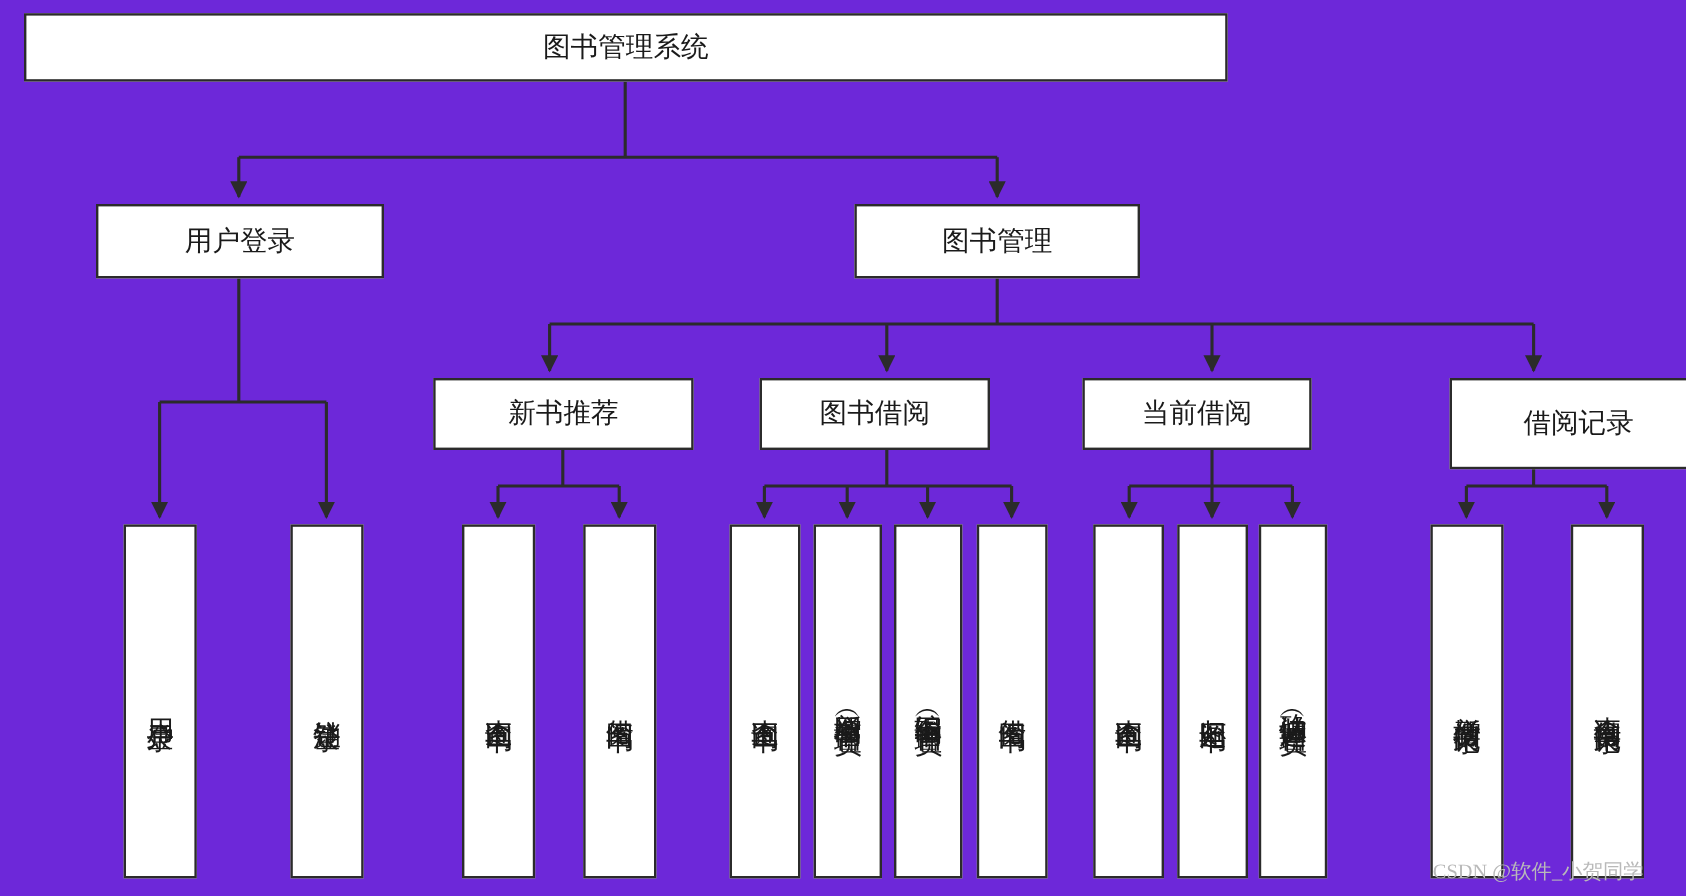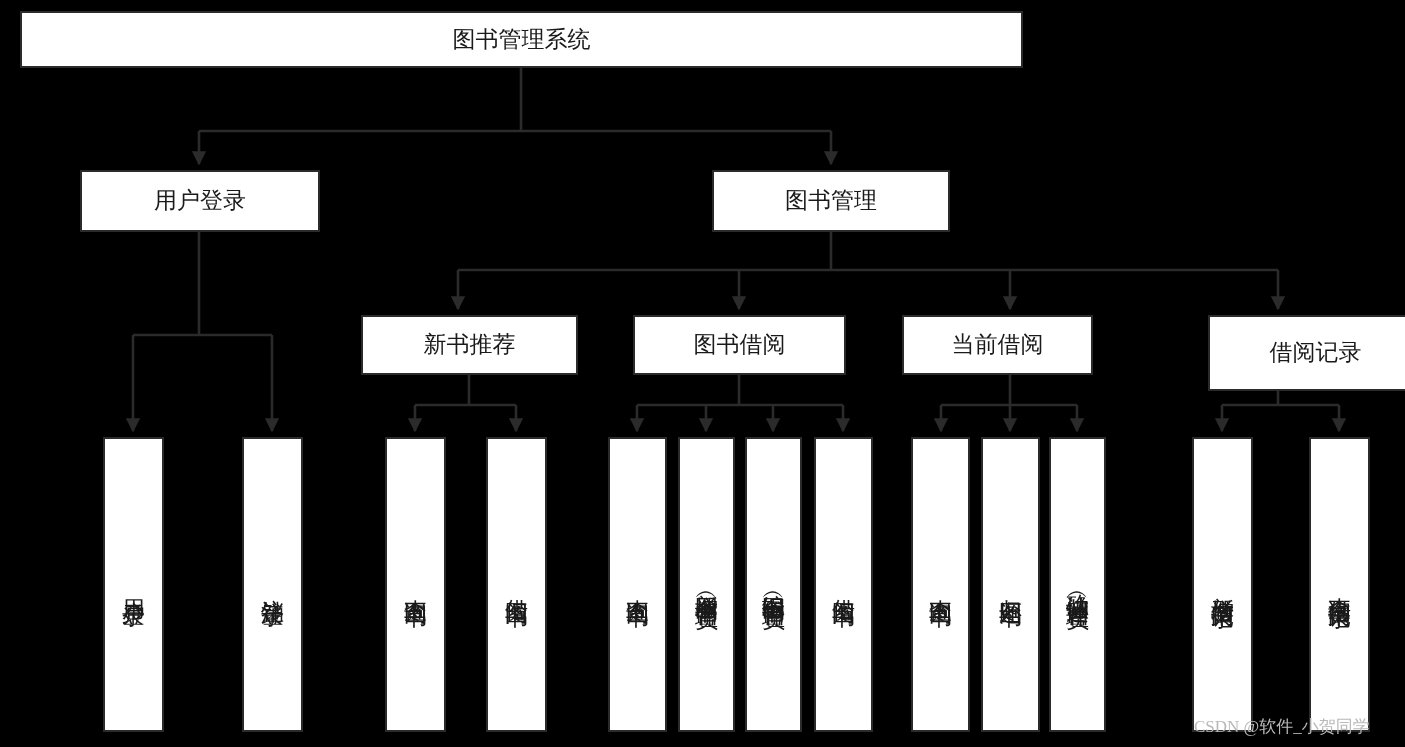--- a/index.html
+++ b/index.html
@@ -10,21 +10,21 @@
   body {
     width: 1405px;
     height: 747px;
     overflow: hidden;
     font-family: "Liberation Sans", "DejaVu Sans", sans-serif;
   }
   #diagram-root {
     position: relative;
     width: 1405px;
     height: 747px;
-    background: #000000;
+    background: #6d28d9;
   }
   svg#diagram-svg {
     position: absolute;
     left: 0;
     top: 0;
     width: 1405px;
     height: 747px;
   }
   .node-box {
     position: absolute;
@@ -122,21 +122,21 @@
   <div class="node-box" style="left:80px; top:170px; width:240px; height:62px;">
     <span class="node-label h-label">用户登录</span>
   </div>
   <div class="node-box" style="left:361px; top:315px; width:217px; height:60px;">
     <span class="node-label h-label">新书推荐</span>
   </div>
 
   <div class="node-box" style="left:712px; top:170px; width:238px; height:62px;">
     <span class="node-label h-label">图书管理</span>
   </div>
-  <div class="node-box" style="left:633px; top:315px; width:213px; height:60px;">
+  <div class="node-box" style="left:633px; top:315px; width:192px; height:60px;">
     <span class="node-label h-label">图书借阅</span>
   </div>
   <div class="node-box" style="left:902px; top:315px; width:191px; height:60px;">
     <span class="node-label h-label">当前借阅</span>
   </div>
   <div class="node-box" style="left:1208px; top:315px; width:215px; height:76px;">
     <span class="node-label h-label">借阅记录</span>
   </div>
 
   <div class="node-box" style="left:103px; top:437px; width:61px; height:295px;">

